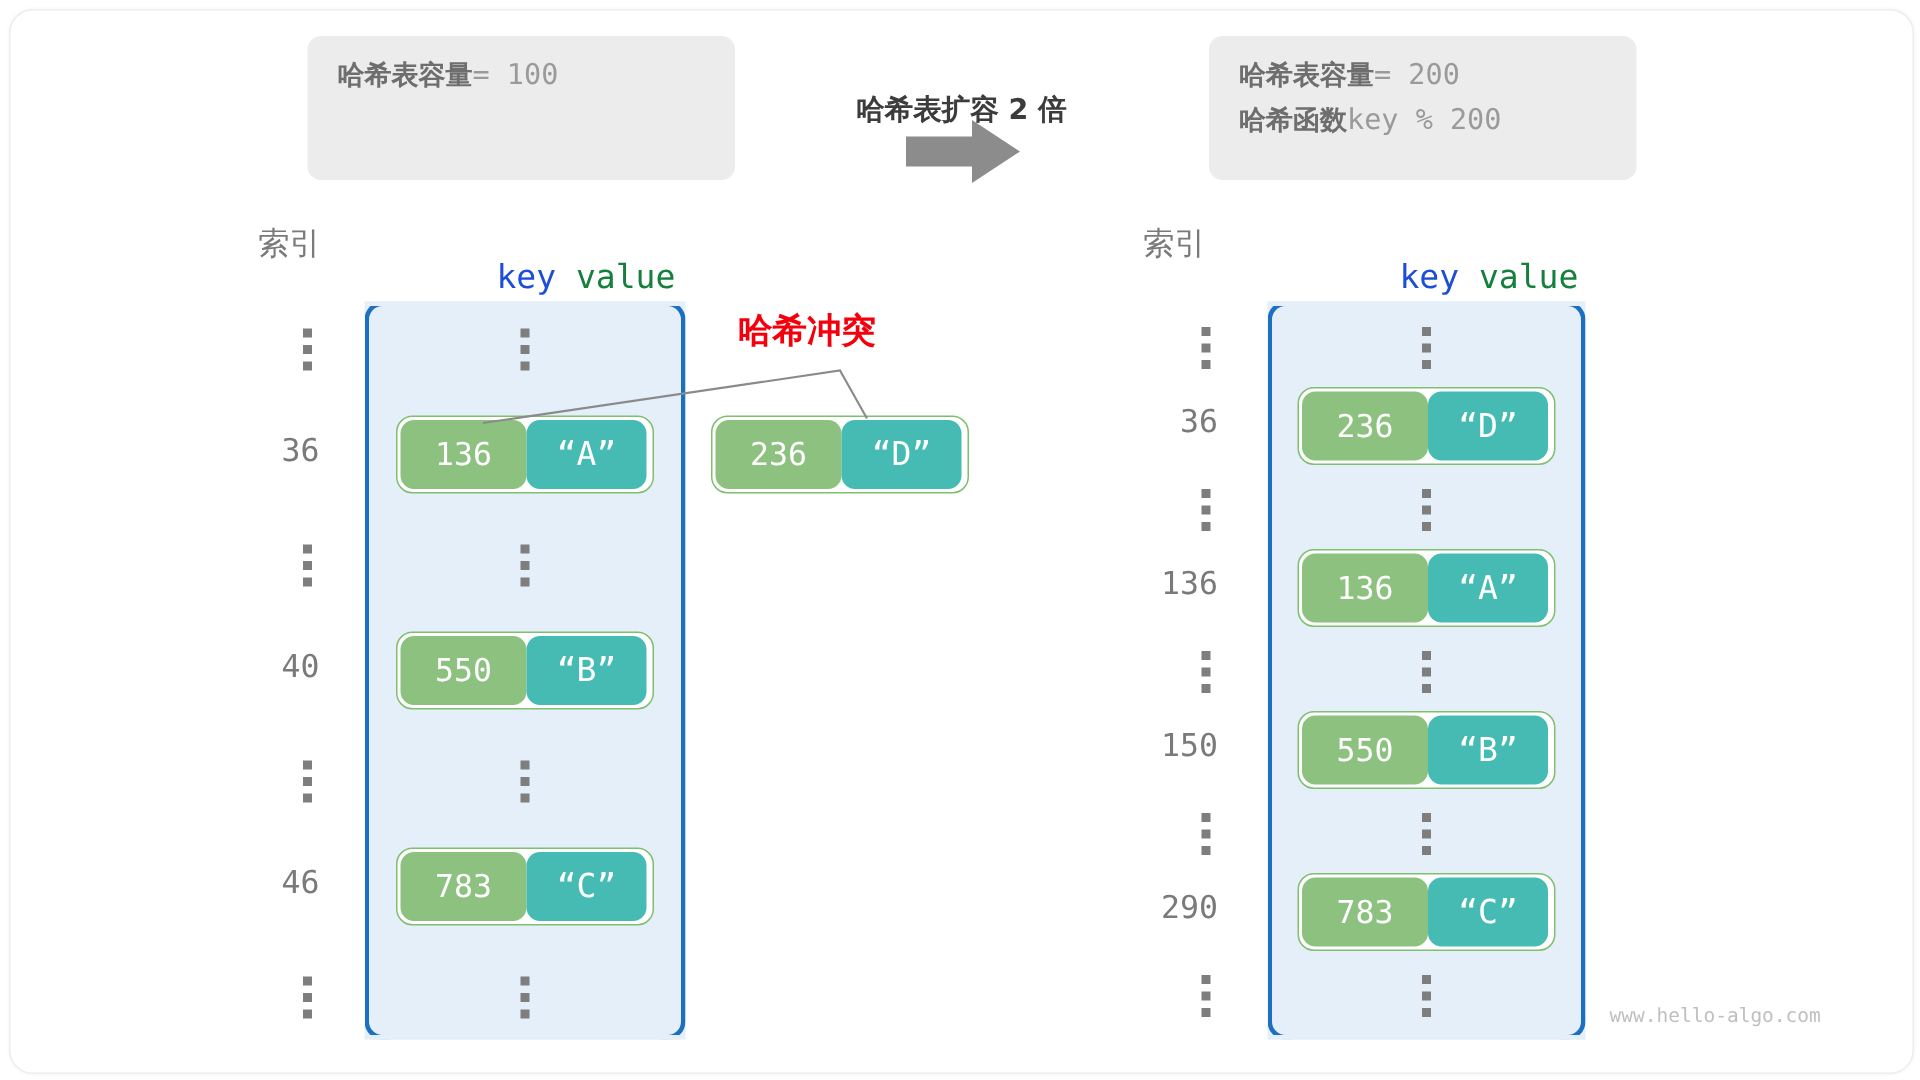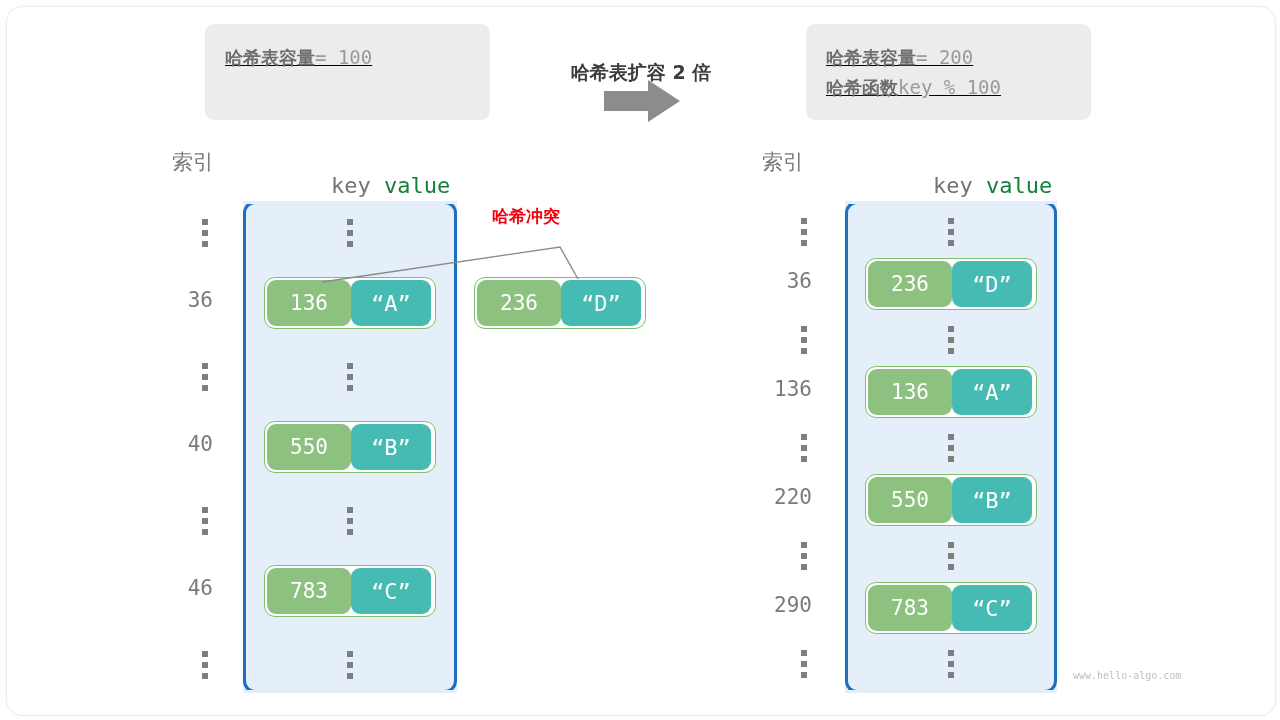--- a/index.html
+++ b/index.html
@@ -7,38 +7,38 @@
        font-family:"DejaVu Sans",sans-serif;}
   #stage{position:relative;width:1280px;height:720px;}
 
   .frame{position:absolute;left:6px;top:6px;width:1268px;height:708px;
          border:1px solid #EDEDED;border-radius:16px;background:#fff;
          box-shadow:0 0 3px rgba(0,0,0,.05);}
 
   
   .infobox{position:absolute;background:#ECECEC;border-radius:9px;
            padding:12px 20px;box-sizing:border-box;}
-  .infoline{white-space:pre;line-height:42px;height:30px;
+  .infoline{white-space:pre;line-height:28px;height:30px;
             font-family:"DejaVu Sans Mono","Liberation Mono",monospace;
-            font-size:19px;text-decoration:underline;}
+            font-size:19px;}
   .infoline .cjk{font-family:"DejaVu Sans",sans-serif;font-weight:bold;
                  color:#6E6E6E;font-size:18px;}
   .infoline .mono{color:#9A9A9A;font-weight:normal;}
 
   .ctrTitle{position:absolute;font-weight:bold;font-size:19px;color:#3C3C3C;
             white-space:pre;text-align:center;}
 
   .arrow{position:absolute;}
 
   
   .colhead{position:absolute;white-space:pre;font-size:22px;
            font-family:"DejaVu Sans Mono","Liberation Mono",monospace;}
   .idxhead{position:absolute;font-size:21px;color:#7A7A7A;
            font-family:"DejaVu Sans",sans-serif;}
-  .kcol{color:#737373;}
+  .kcol{color:#1d4ed8;}
   .vcol{color:#15803d;}
 
   
   .bucket{position:absolute;background:#E4EFF9;box-sizing:border-box;}
   .bucket .edge{position:absolute;top:0;bottom:0;width:14px;}
   .bucket .edge.l{left:0;border-left:3px solid #1D6FC0;
       border-top:3px solid #1D6FC0;border-bottom:3px solid #1D6FC0;
       border-top-left-radius:12px;border-bottom-left-radius:12px;
       border-top-color:#1D6FC0;}
   .bucket .edge.r{right:0;border-right:3px solid #1D6FC0;
@@ -58,24 +58,24 @@
   .pair .v{background:#45BBB4;border-radius:9px;font-size:22px;}
 
   
   .idx{position:absolute;text-align:right;color:#7A7A7A;font-size:21px;
        font-family:"DejaVu Sans Mono","Liberation Mono",monospace;}
   .dots{position:absolute;width:6px;}
   .dots i{display:block;width:6px;height:6px;background:#7E7E7E;
           margin-bottom:5px;}
   .dots i:last-child{margin-bottom:0;}
 
-  .collision{position:absolute;color:#F4000D;font-weight:bold;font-size:17px;
+  .collision{position:absolute;color:#F4000D;font-weight:bold;font-size:23px;
              white-space:pre;}
 
-  .wm{position:absolute;color:#BFBFBF;font-size:10px;
+  .wm{position:absolute;color:#BFBFBF;font-size:13px;
       font-family:"DejaVu Sans Mono","Liberation Mono",monospace;}
 
   svg.leader{position:absolute;left:0;top:0;width:1280px;height:720px;
              pointer-events:none;}
 </style>
 </head>
 <body>
 
 <div id="stage">
   <div class="frame"></div>
@@ -86,21 +86,21 @@
 
   <div class="ctrTitle" style="left:516px;top:32px;width:250px;margin-top:28px;">哈希表扩容 2 倍</div>
   <div class="arrow" style="left:604px;top:80px;">
     <svg width="76" height="42" viewBox="0 0 76 42">
       <path d="M0 11 H44 V0 L76 21 L44 42 V31 H0 Z" fill="#8C8C8C"></path>
     </svg>
   </div>
 
   <div class="infobox" style="left:806px;top:24px;width:285px;height:96px;">
     <div class="infoline"><span class="cjk">哈希表容量</span><span class="mono">= 200</span></div>
-    <div class="infoline"><span class="cjk">哈希函数</span><span class="mono">key % 100</span></div>
+    <div class="infoline"><span class="cjk">哈希函数</span><span class="mono">key % 200</span></div>
   </div>
 
   <div class="idxhead" style="left:172px;top:148px;">索引</div>
   <div class="colhead" style="left:278px;top:148px;">
     <span class="kcol">key</span><span> </span><span class="vcol">value</span>
   </div>
 
   <div class="bucket" style="left:243px;top:201px;width:214px;height:492px;">
     <div class="edge l"></div>
     <div class="edge r"></div>
@@ -211,21 +211,21 @@
       <div class="dots" style="left: 801px; top: 434px;">
         <i></i>
         <i></i>
         <i></i>
       </div>
       <div class="dots" style="left: 948px; top: 434px;">
         <i></i>
         <i></i>
         <i></i>
       </div>
-      <div class="idx" style="left: 692px; width: 120px; top: 485px;">220</div>
+      <div class="idx" style="left: 692px; width: 120px; top: 485px;">150</div>
       <div class="pair" style="left: 865px; top: 474px; width: 172px; height: 52px;">
         <div class="k" style="width: 84px;">550</div>
         <div class="v" style="width: 80px;">“B”</div>
       </div>
       <div class="dots" style="left: 801px; top: 542px;">
         <i></i>
         <i></i>
         <i></i>
       </div>
       <div class="dots" style="left: 948px; top: 542px;">

